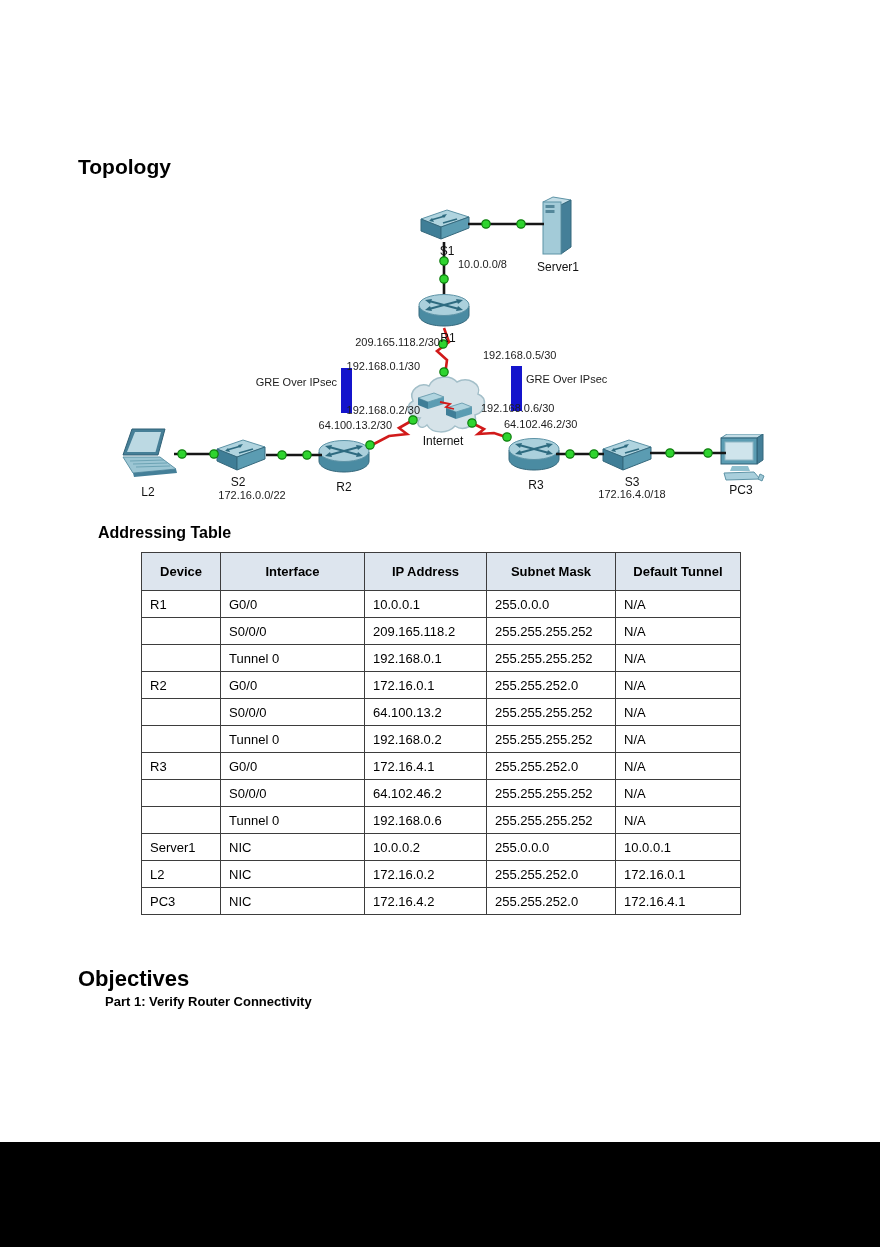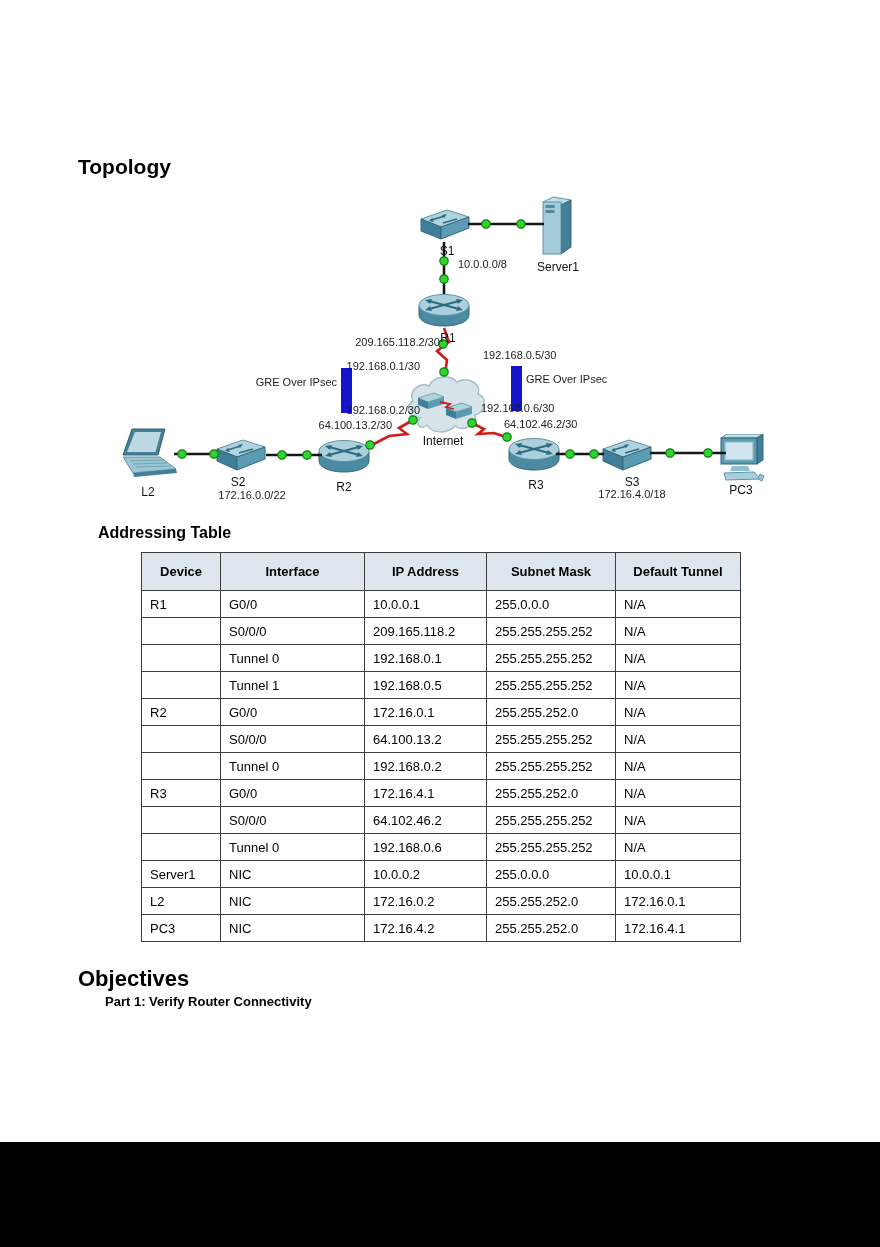--- a/index.html
+++ b/index.html
@@ -237,27 +237,20 @@
         <td>N/A</td>
       </tr>
       <tr>
         <td></td>
         <td>Tunnel 0</td>
         <td>192.168.0.1</td>
         <td>255.255.255.252</td>
         <td>N/A</td>
       </tr>
       <tr>
-        <td></td>
-        <td>Tunnel 1</td>
-        <td>192.168.0.5</td>
-        <td>255.255.255.252</td>
-        <td>N/A</td>
-      </tr>
-      <tr>
         <td>R2</td>
         <td>G0/0</td>
         <td>172.16.0.1</td>
         <td>255.255.252.0</td>
         <td>N/A</td>
       </tr>
       <tr>
         <td></td>
         <td>S0/0/0</td>
         <td>64.100.13.2</td>

